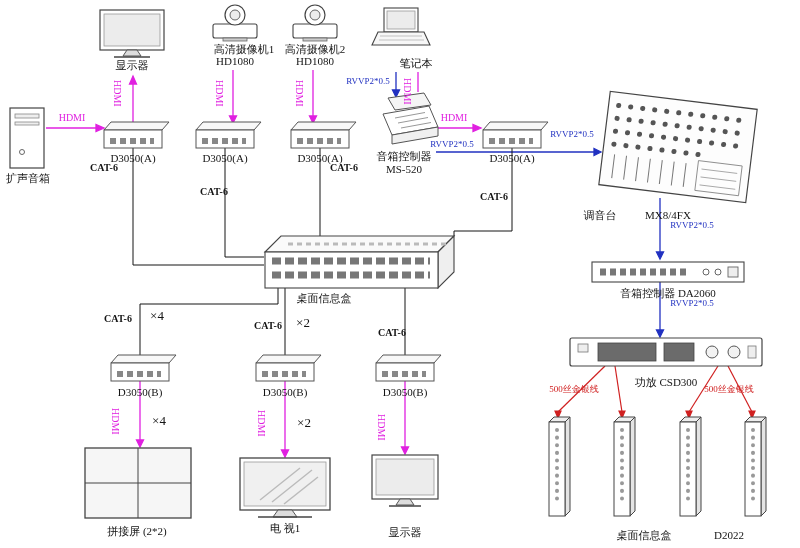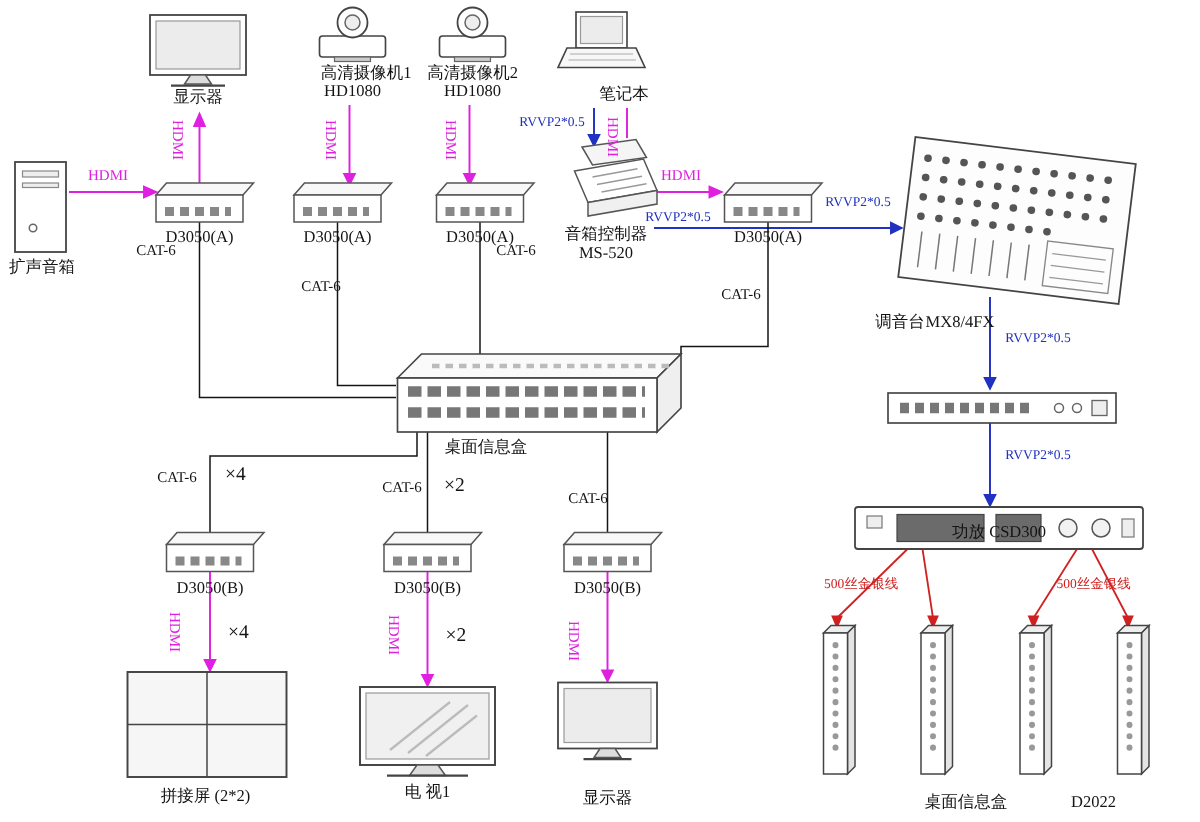--- a/index.html
+++ b/index.html
@@ -5,21 +5,21 @@
   * { margin:0; padding:0; box-sizing:border-box; }
   html,body { background:#ffffff; }
   body { width:800px; height:548px; position:relative; overflow:hidden;
          font-family:"Liberation Serif","DejaVu Serif",serif; }
   .canvas { position:absolute; left:0; top:0; width:800px; height:548px; }
   svg.stage { position:absolute; left:0; top:0; }
   .lbl { position:absolute; font-size:11px; color:#141414; text-align:center;
          white-space:nowrap; line-height:1.1; }
   .c-hdmi { color:#e020e0; font-size:10px; }
   .c-rvvp { color:#2131c1; font-size:9px; }
-  .c-cat6 { color:#141414; font-size:10px; }
+  .c-cat6 { color:#141414; font-size:10px;font-weight:bold; }
   .c-wire { color:#d02020; font-size:9px; }
   .c-mult { font-size:13px; }
   .vert { writing-mode:vertical-rl; }
 </style>
 </head>
 <body>
 
 <div class="canvas">
 
 <svg class="stage" width="800" height="548" viewBox="0 0 800 548">
@@ -260,23 +260,24 @@
 <div class="lbl" style="left:283px;top:55px;width:64px">HD1080</div>
 <div class="lbl" style="left:388px;top:57px;width:56px">笔记本</div>
 <div class="lbl" style="left:0px;top:172px;width:56px">扩声音箱</div>
 <div class="lbl" style="left:93px;top:152px;width:80px">D3050(A)</div>
 <div class="lbl" style="left:185px;top:152px;width:80px">D3050(A)</div>
 <div class="lbl" style="left:280px;top:152px;width:80px">D3050(A)</div>
 <div class="lbl" style="left:472px;top:152px;width:80px">D3050(A)</div>
 <div class="lbl" style="left:370px;top:150px;width:68px">音箱控制器</div>
 <div class="lbl" style="left:370px;top:163px;width:68px">MS-520</div>
 <div class="lbl" style="left:576px;top:209px;width:48px">调音台</div>
-<div class="lbl" style="left:604px;top:209px;width:72px">MX8/4FX</div>
+<div class="lbl" style="left:632px;top:209px;width:72px">MX8/4FX</div>
 <div class="lbl" style="left:282px;top:292px;width:84px">桌面信息盒</div>
-<div class="lbl" style="left:600px;top:349px;width:132px">功放 CSD300</div>
+<div class="lbl" style="left:590px;top:287px;width:156px">音箱控制器 DA2060</div>
+<div class="lbl" style="left:600px;top:376px;width:132px">功放 CSD300</div>
 <div class="lbl" style="left:100px;top:386px;width:80px">D3050(B)</div>
 <div class="lbl" style="left:245px;top:386px;width:80px">D3050(B)</div>
 <div class="lbl" style="left:365px;top:386px;width:80px">D3050(B)</div>
 <div class="lbl" style="left:80px;top:525px;width:114px">拼接屏 (2*2)</div>
 <div class="lbl" style="left:240px;top:522px;width:90px">电 视1</div>
 <div class="lbl" style="left:372px;top:526px;width:66px">显示器</div>
 <div class="lbl" style="left:612px;top:529px;width:64px">桌面信息盒</div>
 <div class="lbl" style="left:704px;top:529px;width:50px">D2022</div>
 
 <div class="lbl c-hdmi" style="left:52px;top:112px;width:40px">HDMI</div>

